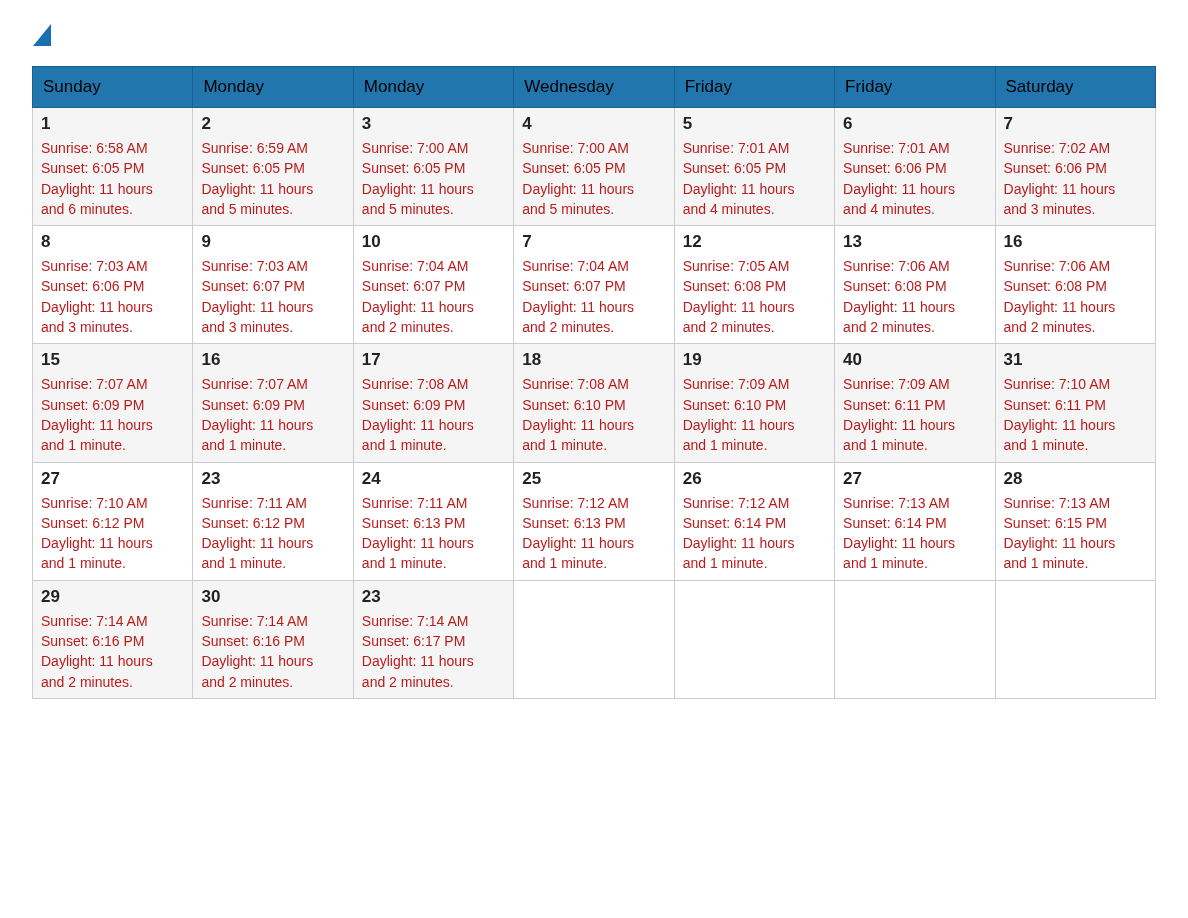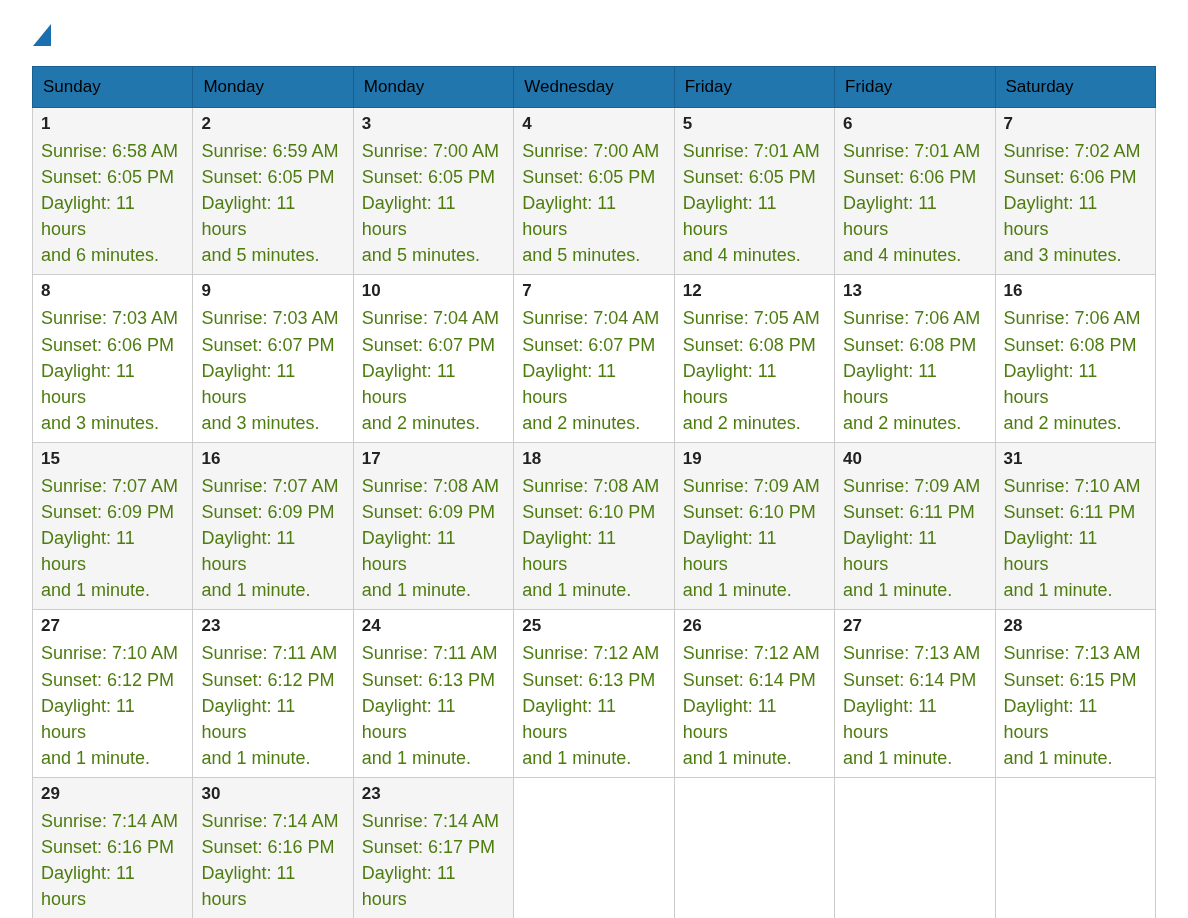--- a/index.html
+++ b/index.html
@@ -76,22 +76,22 @@
       background-color: #ffffff;
     }
     .day-number {
       font-size: 17px;
       font-weight: bold;
       color: #222222;
       display: block;
       margin-bottom: 4px;
     }
     .day-info {
-      font-size: 18px;
-      color: #4d7c0f;
+      font-size: 14px;
+      color: #b91c1c;
       line-height: 1.45;
     }
     .empty-cell {
       background-color: #ffffff !important;
     }
     
     .logo-wrapper {
       display: flex;
       flex-direction: row;
       align-items: flex-end;

